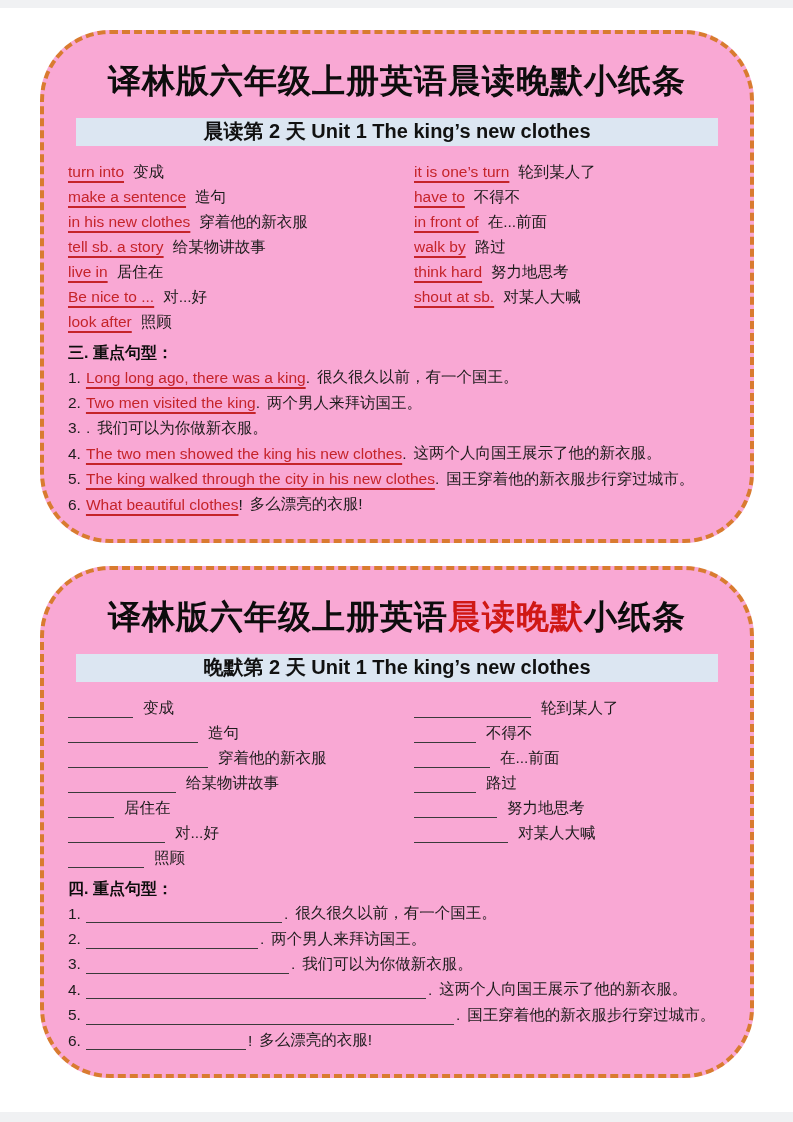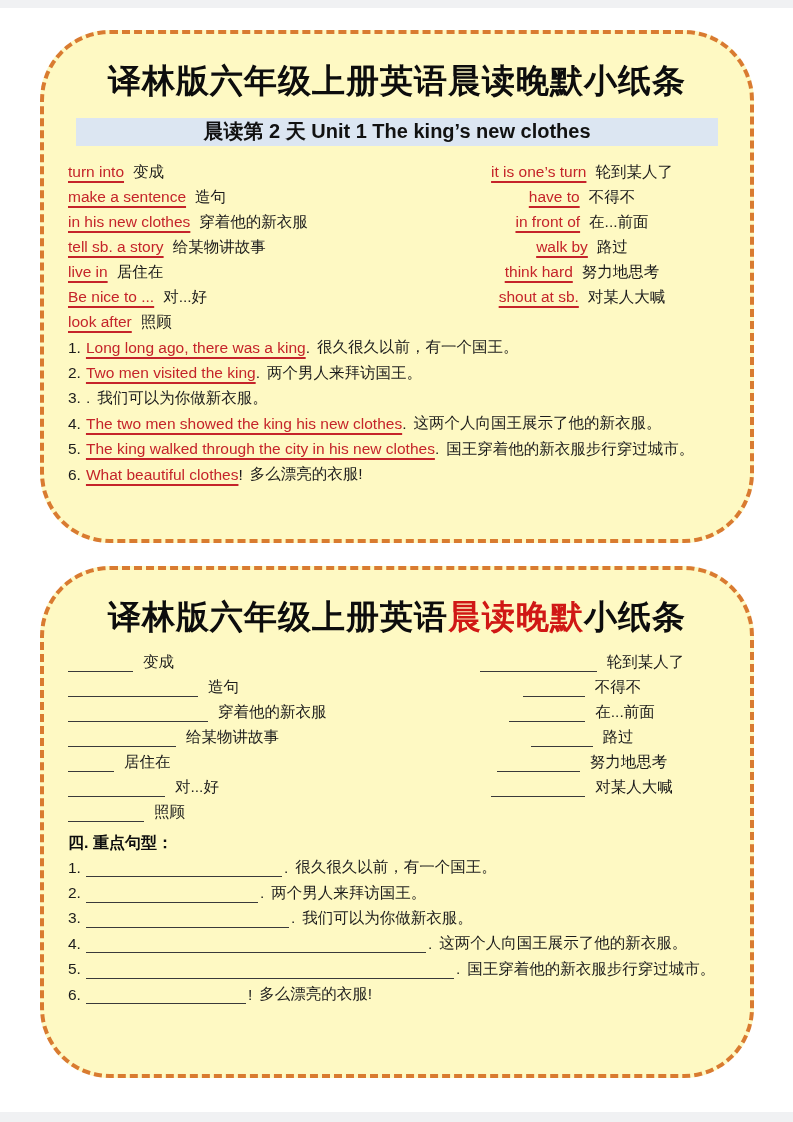--- a/index.html
+++ b/index.html
@@ -16,21 +16,21 @@
     width:793px;height:1122px;position:relative;overflow:hidden;
     font-family:"Liberation Sans", sans-serif;color:var(--ink);
   }
   .strip{position:absolute;left:0;width:793px;background:var(--strip-gray);}
   .strip.top{top:0;height:8px;}
   .strip.bottom{bottom:0;height:10px;}
 
   .card{
     position:absolute;left:40px;width:714px;
     border:4px dashed var(--border-orange);
-    border-radius:70px;background:#fef9c3;
+    border-radius:70px;background:#f9a8d4;
   }
   #card1{top:30px;height:513px;}
   #card2{top:566px;height:512px;}
 
   .title{
     margin-top:28px;text-align:center;
     font-size:33px;font-weight:bold;letter-spacing:1px;color:#0d0d0d;
     line-height:1.15;white-space:nowrap;
   }
   .title .red{color:var(--red-title);}
@@ -38,21 +38,21 @@
   .band{
     margin:18px auto 0;width:642px;height:28px;
     background:var(--band-bg);
     display:flex;align-items:center;justify-content:center;
     font-size:20px;font-weight:bold;color:#111;
   }
 
   .vocab-grid{display:flex;margin-top:14px;padding-left:24px;}
   .vcol{display:flex;flex-direction:column;}
   .vcol.left{width:346px;}
-  .vcol.right{flex:1;align-items:center;}
+  .vcol.right{flex:1;}
   .vrow{height:25px;display:flex;align-items:center;font-size:15.5px;white-space:nowrap;}
   .en{
     color:var(--red-accent);
     text-decoration:underline;text-decoration-thickness:1.5px;text-underline-offset:4px;
     margin-right:9px;
   }
   .cn{color:#1c1c1c;}
 
   .sec-heading{
     margin-top:6px;padding-left:24px;
@@ -133,20 +133,21 @@
         <div class="vrow">
           <span class="en">think hard</span>
           <span class="cn">努力地思考</span>
         </div>
         <div class="vrow">
           <span class="en">shout at sb.</span>
           <span class="cn">对某人大喊</span>
         </div>
       </div>
   </div>
+  <div class="sec-heading">三. 重点句型：</div>
   <div class="sent-list" id="c1-sentences">
       <div class="srow">
         <span class="num">1.</span>
         <span class="en">Long long ago, there was a king</span>
         <span class="punct">.</span>
         <span class="cn">很久很久以前，有一个国王。</span>
       </div>
       <div class="srow">
         <span class="num">2.</span>
         <span class="en">Two men visited the king</span>
@@ -174,20 +175,23 @@
         <span class="num">6.</span>
         <span class="en">What beautiful clothes</span>
         <span class="punct">!</span>
         <span class="cn">多么漂亮的衣服!</span>
       </div>
     </div>
 </section>
 
 <section class="card" id="card2">
   <h1 class="title"><span>译林版六年级上册英语</span><span class="red">晨读晚默</span><span>小纸条</span></h1>
+  <div class="band">
+    <span>晚默第 2 天  Unit 1 The king’s new clothes</span>
+  </div>
   <div class="vocab-grid">
     <div class="vcol left" id="c2-left">
         <div class="vrow">
           <span class="blank" style="width: 65px;"></span>
           <span class="cn">变成</span>
         </div>
         <div class="vrow">
           <span class="blank" style="width: 130px;"></span>
           <span class="cn">造句</span>
         </div>

